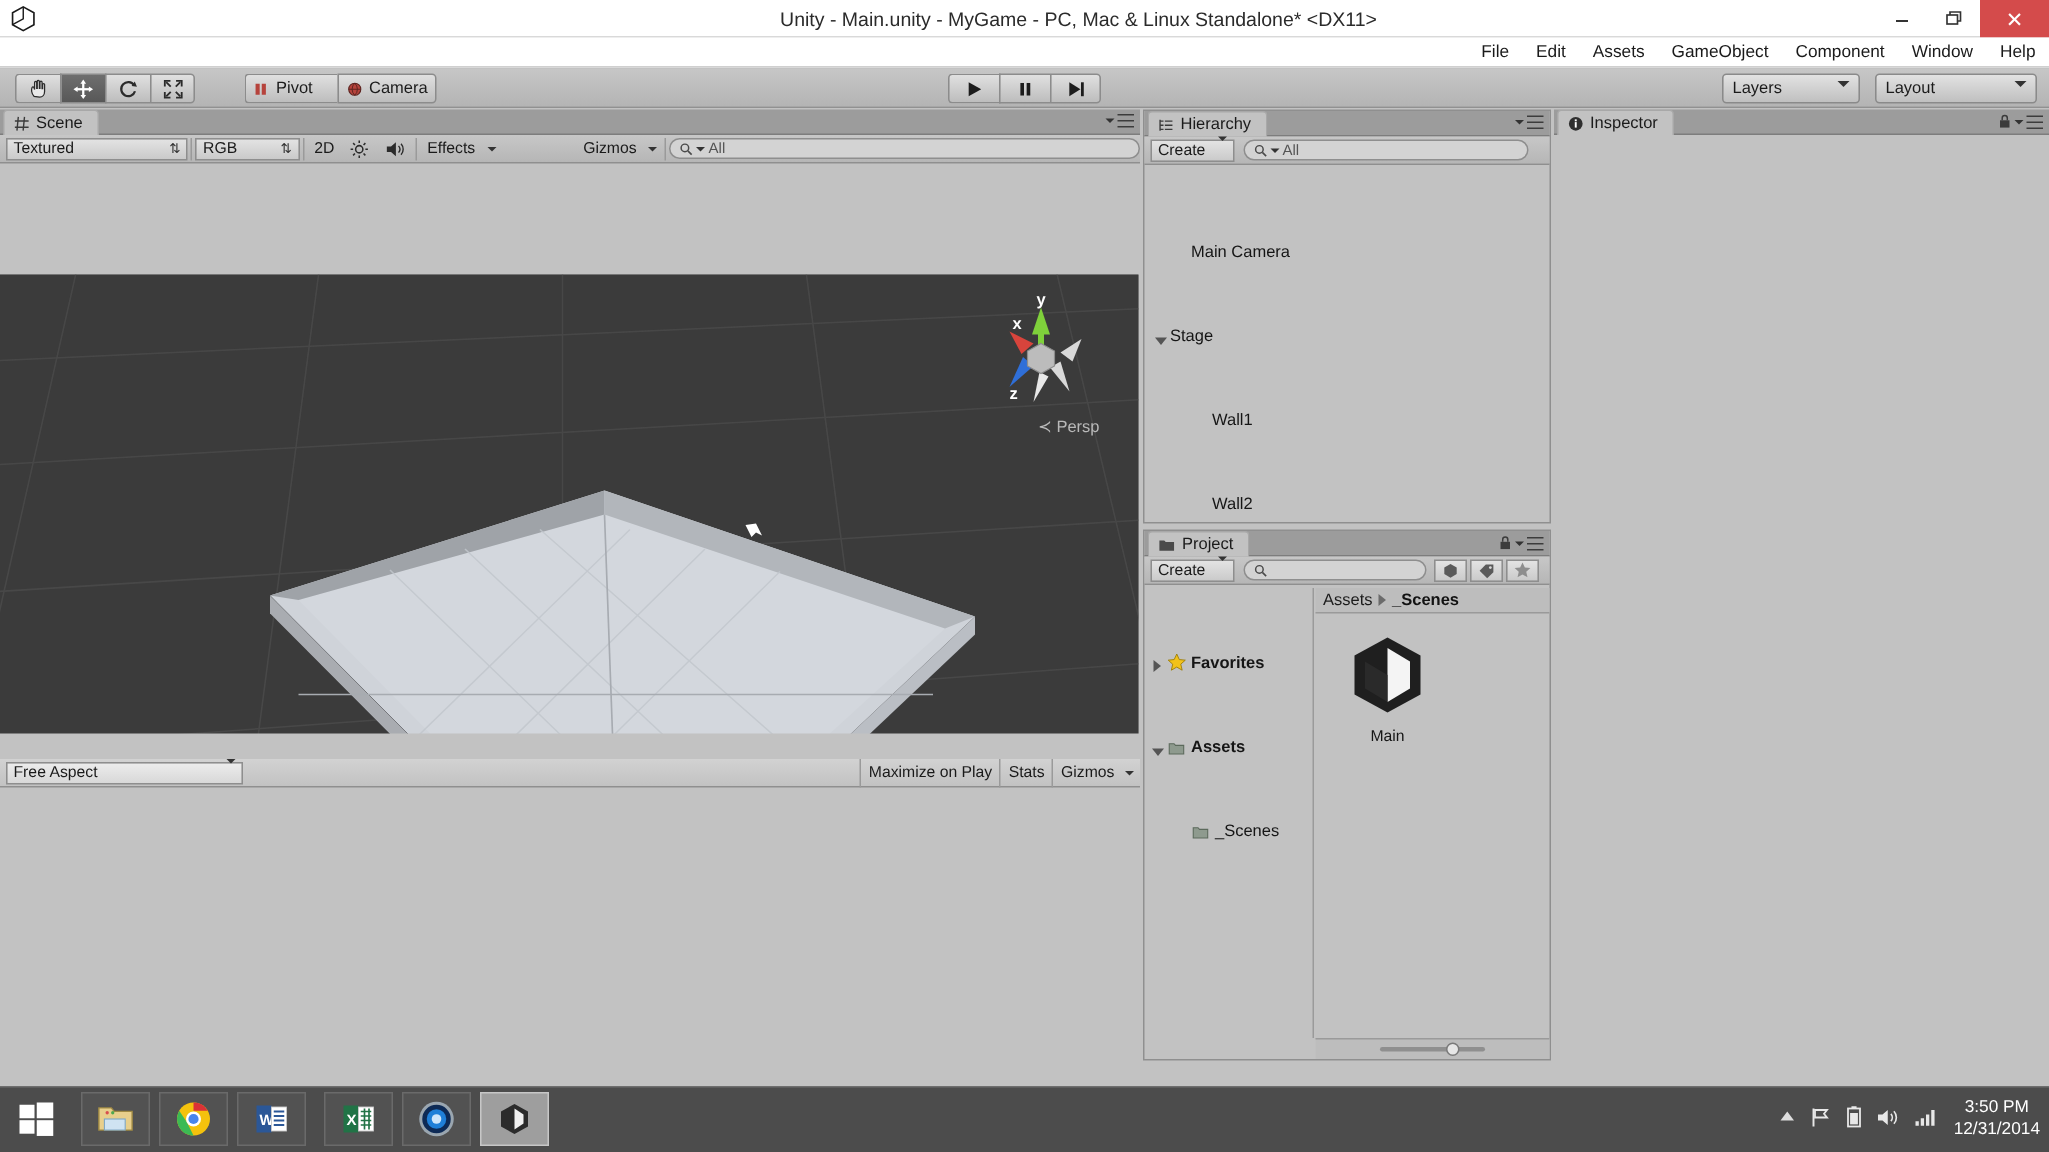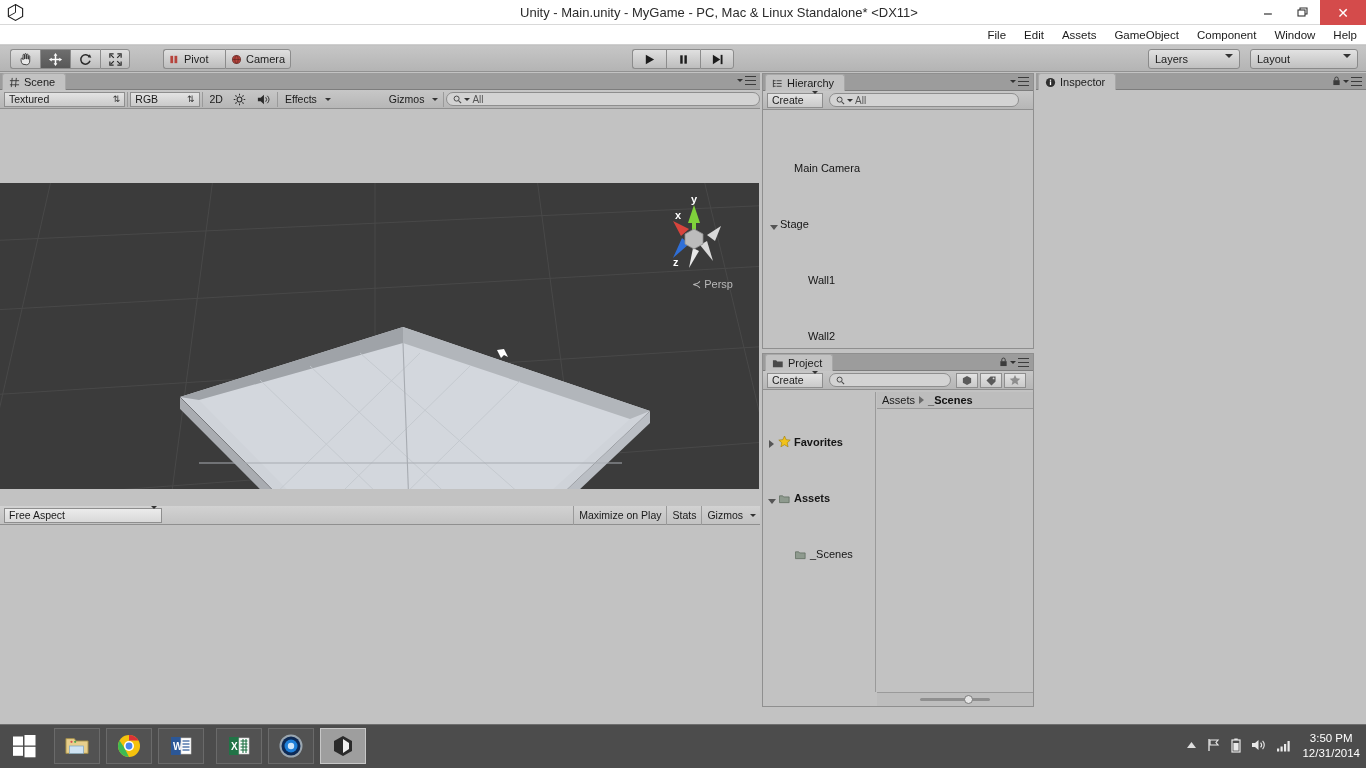--- a/index.html
+++ b/index.html
@@ -576,20 +576,30 @@
         </div>
       </div>
   </div>
 
   <div style="position:absolute; left:114px; top:38px; right:0; bottom:14px;">
     <div style="height:17px; display:flex; align-items:center; gap:4px; padding-left:5px; border-bottom:1px solid #9a9a9a; background:#bdbdbd;">
       <span style="font-size:11px;color:#1b1b1b;">Assets</span>
       <span class="tri-right" style="border-left-color:#6b6b6b;"></span>
       <span style="font-size:11px;color:#121212;font-weight:bold;">_Scenes</span>
     </div>
+    <div id="asset-grid" class="assetgrid" style="left:0; top:17px; right:0;">
+        <div class="asset">
+          <svg width="62" height="62" viewBox="0 0 62 62">
+            <path d="M31 6 L53 18 L53 44 L31 56 L9 44 L9 18 Z" fill="#1f1f1f"></path>
+            <path d="M31 13 L46 22 L46 40 L31 49 L31 31 Z" fill="#f4f4f4"></path>
+            <path d="M31 31 L31 49 L16 40 L16 22 Z" fill="#2a2a2a"></path>
+          </svg>
+          <div class="label">Main</div>
+        </div>
+      </div>
   </div>
 
   <div style="position:absolute; left:114px; right:0; bottom:0; height:14px; background:#bdbdbd; border-top:1px solid #9a9a9a; display:flex; align-items:center; justify-content:center;">
     <div class="slider-track" style="width:70px; position:relative;">
       <div class="slider-knob" style="position:absolute; left:44px; top:-3px;"></div>
     </div>
   </div>
 </div>
 
 <div class="panel" style="left:1036px; top:73px; width:330px; height:634px;">

